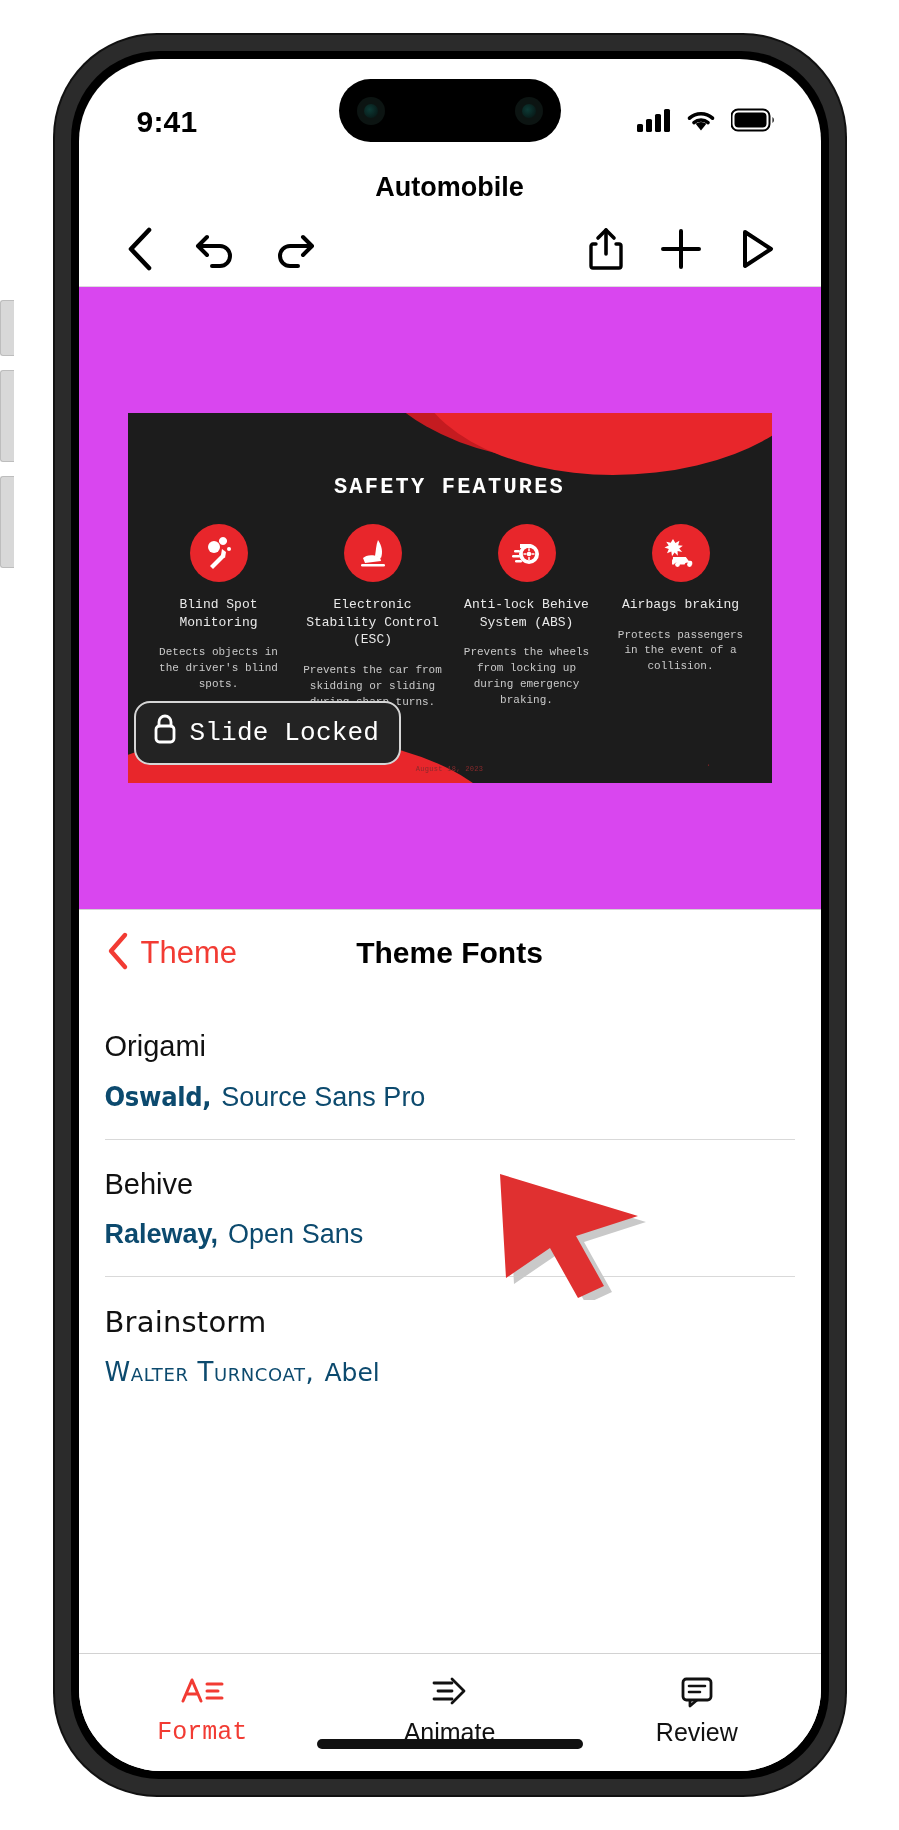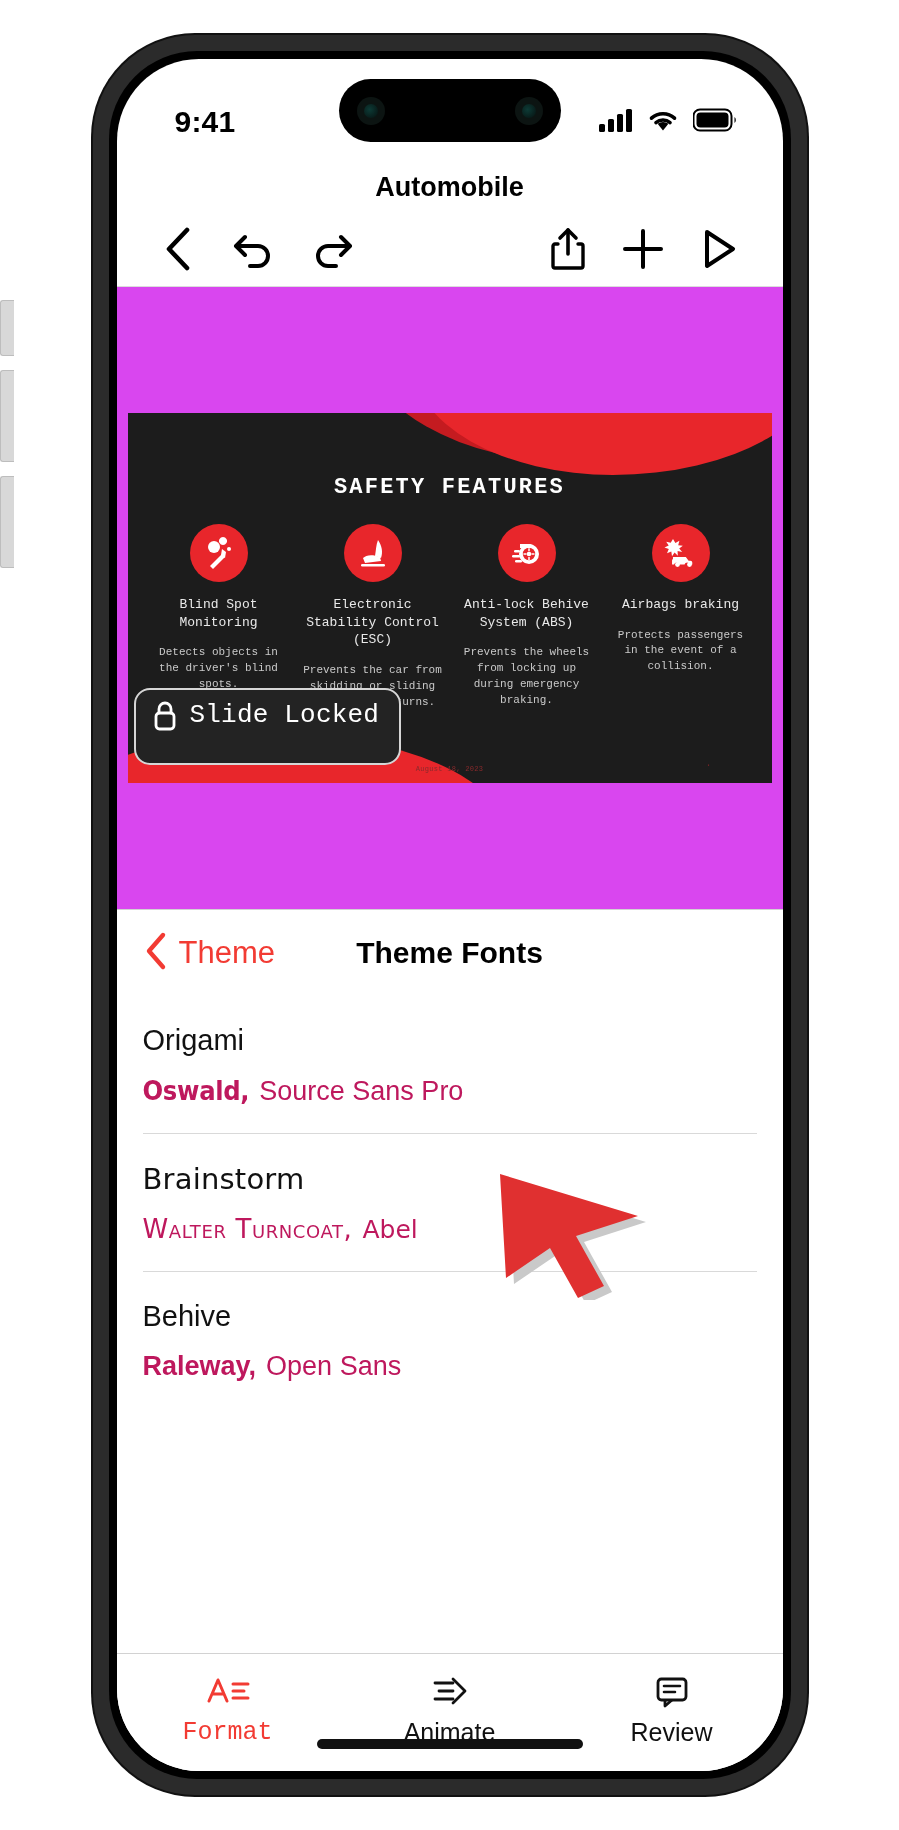--- a/index.html
+++ b/index.html
@@ -11,21 +11,21 @@
     overflow:hidden; position:relative;
   }
 
   
   .side-nubs{ position:absolute; left:0; top:300px; width:24px; }
   .nub{ width:14px; background:#d8d8d8; border-radius:3px 0 0 3px; margin-bottom:14px; border:1px solid #bdbdbd; border-right:none; }
 
   
   .phone{
     position:relative;
-    width:714px; height:1760px;
+    width:790px; height:1760px;
     background:#2b2b2b;
     border-radius:102px;
     padding:16px;
     box-shadow:0 0 0 2px #111;
   }
   .phone-inner{
     width:100%; height:100%;
     background:#000;
     border-radius:88px;
     padding:8px;
@@ -129,44 +129,44 @@
   .f-desc{ color:#c9c9c9; font-size:11px; line-height:1.45; }
 
   .slide-date{
     position:absolute; z-index:3; left:50%; transform:translateX(-50%);
     bottom:10px; color:#8a2a2c; font-size:7px; letter-spacing:.3px;
   }
   .slide-dot{ position:absolute; z-index:3; right:60px; bottom:14px; color:#6d2224; font-size:10px; }
 
   .lock-badge{
     position:absolute; z-index:5; left:6px; bottom:18px;
-    display:flex; align-items:flex-start; gap:12px;
+    display:flex; align-items:center; gap:12px;
     background:#232323; border:2px solid #d6d6d6;
-    border-radius:16px; padding:10px 20px 23px 16px;
+    border-radius:16px; padding:10px 20px 10px 16px;
   }
   .lock-badge span{ color:#fff; font-size:26px; font-weight:500; letter-spacing:.2px; }
 
   
   .panel{ flex:1 1 auto; background:#fff; display:flex; flex-direction:column;
-          border-top:1px solid #d2d2d2; position:relative; }
+          border-top:1px solid #d2d2d2; position:relative;gap:6px; }
   .panel-header{
     flex:0 0 86px; display:flex; align-items:center; padding:0 26px; position:relative;
   }
   .panel-back{ display:flex; align-items:center; gap:10px; cursor:pointer; }
   .panel-back-label{ color:#f23b33; font-size:31px; }
   .panel-title{
     position:absolute; left:0; right:0; text-align:center;
     font-size:30px; font-weight:700; color:#000; pointer-events:none;
   }
 
   .font-list{ flex:1 1 auto; padding:0 26px; }
   .font-row{ padding:28px 0 26px; border-bottom:1px solid #d9d9d9; cursor:pointer; }
   .font-row:last-child{ border-bottom:none; }
   .font-name{ font-size:29px; color:#111; margin-bottom:18px; font-weight:400; }
-  .font-pair{ font-size:27px; color:#be185d; }
+  .font-pair{ font-size:27px; color:#0c4a6e; }
   .fp-head{ font-weight:700; }
   .fp-body{ margin-left:10px; font-weight:400; }
 
   
   .row-origami .font-name{ font-family:"Liberation Sans", sans-serif; }
   .row-origami .fp-head{ font-family:"DejaVu Sans", sans-serif; font-weight:700; font-stretch:condensed; letter-spacing:-.3px; }
   .row-origami .fp-body{ font-family:"Liberation Sans", sans-serif; }
 
   .row-brainstorm .font-name{ font-family:"DejaVu Sans", sans-serif; letter-spacing:.2px; }
   .row-brainstorm .fp-head{ font-family:"DejaVu Sans", sans-serif; font-weight:400; font-variant:small-caps; letter-spacing:.6px; font-size:26px; }
@@ -403,31 +403,31 @@
 
     <div class="font-list">
 
       <div class="font-row row-origami">
         <div class="font-name">Origami</div>
         <div class="font-pair">
           <span class="fp-head">Oswald,</span><span class="fp-body">Source Sans Pro</span>
         </div>
       </div>
 
+      <div class="font-row row-behive">
+        <div class="font-name">Behive</div>
+        <div class="font-pair">
+          <span class="fp-head">Raleway,</span><span class="fp-body">Open Sans</span>
+        </div>
+      </div>
+
       <div class="font-row row-brainstorm">
         <div class="font-name">Brainstorm</div>
         <div class="font-pair">
           <span class="fp-head">Walter Turncoat,</span><span class="fp-body">Abel</span>
-        </div>
-      </div>
-
-      <div class="font-row row-behive">
-        <div class="font-name">Behive</div>
-        <div class="font-pair">
-          <span class="fp-head">Raleway,</span><span class="fp-body">Open Sans</span>
         </div>
       </div>
 
     </div>
 
     <div class="tabbar">
 
       <div class="tab active">
         <div class="tab-icon">
           <svg width="46" height="36" viewBox="0 0 46 36">

